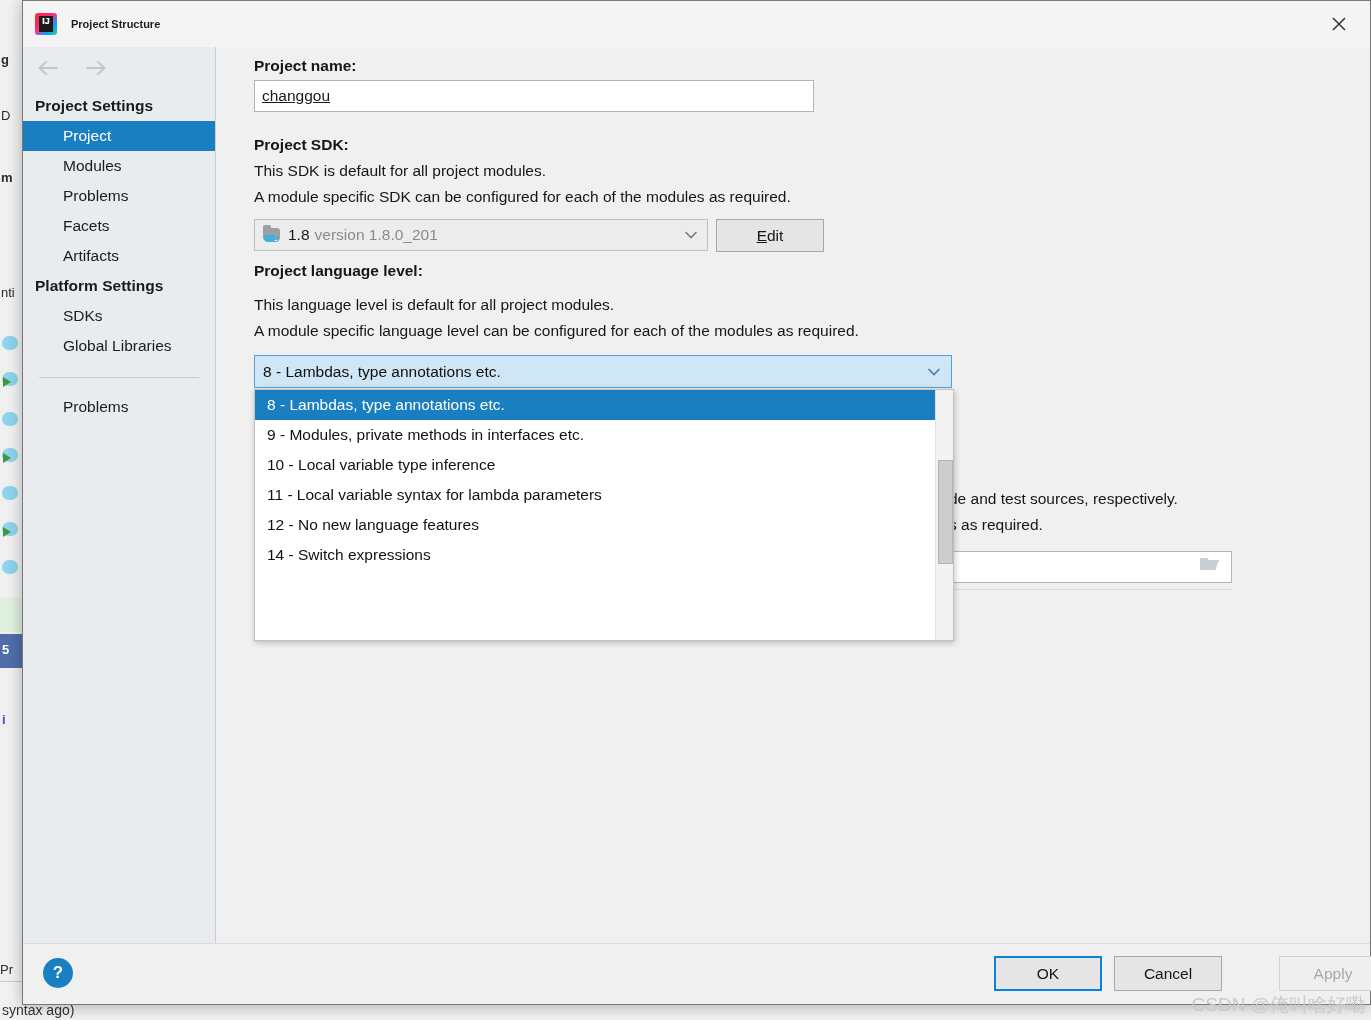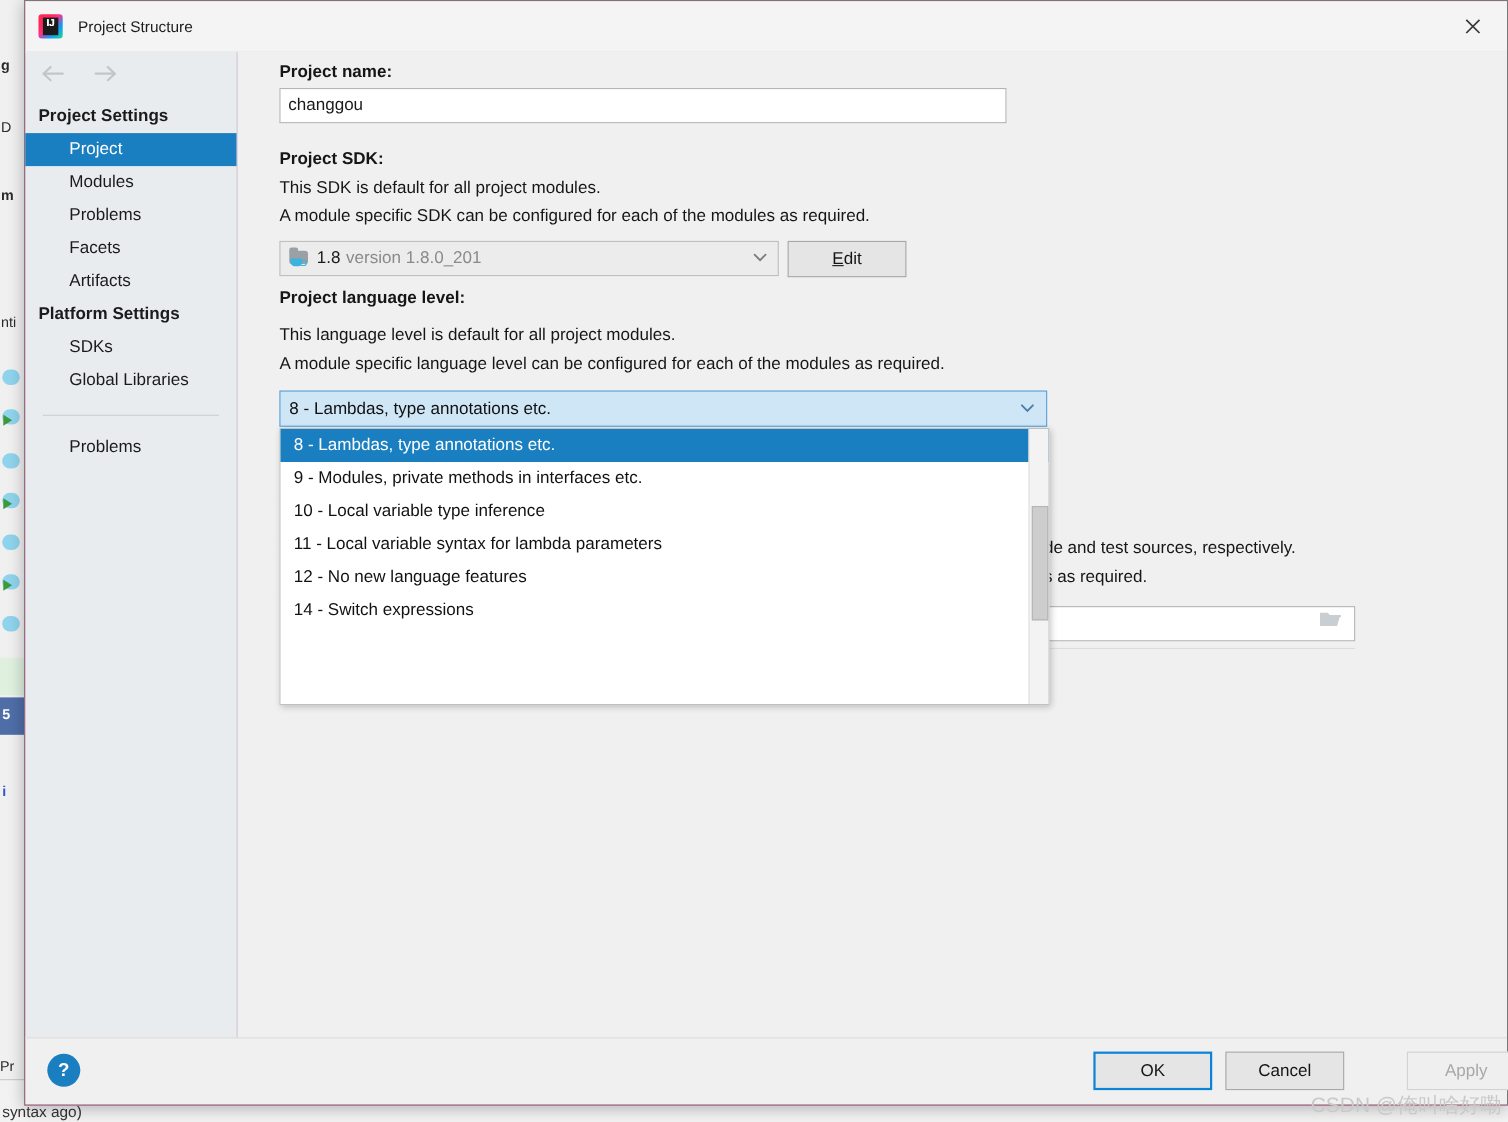--- a/index.html
+++ b/index.html
@@ -17,30 +17,30 @@
   .ide-sel{position:absolute;left:0;width:22px;background:#4f6ea8;}
   .ide-green{position:absolute;left:0;width:22px;background:#dff0df;}
   .ide-right-strip{position:absolute;right:0;top:0;width:30px;height:1020px;background:#f0f0f0;border-left:1px solid #c8c8c8;}
   .ide-r-box{position:absolute;right:2px;background:#e8e8e8;border:1px solid #cfcfcf;}
   .ide-bottom{position:absolute;left:0;bottom:0;width:1371px;height:38px;background:#f2f2f2;border-top:1px solid #c8c8c8;}
   .ide-bottom-text{position:absolute;left:2px;bottom:2px;font-size:14px;color:#333;white-space:nowrap;}
 
   
   #dialog{
     position:absolute;left:22px;top:0;width:1349px;height:1005px;
-    background:#ec4899;border:1px solid #787878;box-shadow:0 2px 14px rgba(0,0,0,.28);
+    background:#701a75;border:1px solid #787878;box-shadow:0 2px 14px rgba(0,0,0,.28);
     box-sizing:border-box;
   }
   #titlebar{height:46px;background:#f4f4f4;border-bottom:1px solid #d6d6d6;display:flex;align-items:center;position:relative;}
   #app-icon{width:22px;height:22px;margin-left:12px;border-radius:3px;position:relative;overflow:hidden;
      background:linear-gradient(135deg,#fe2857 0%,#fe2857 30%,#ff318c 45%,#0b9bff 70%,#21d789 100%);}
   #app-icon::after{content:"IJ";position:absolute;left:0;right:0;top:3px;text-align:center;color:#fff;font-size:9px;font-weight:bold;font-family:"Liberation Sans",sans-serif;}
   #app-icon .ij-inner{position:absolute;left:4px;top:3px;width:14px;height:16px;background:#1b1b1b;}
   #app-icon .ij-letters{position:absolute;left:0;right:0;top:3px;text-align:center;color:#fff;font-size:9px;font-weight:bold;z-index:3;}
-  #dlg-title{margin-left:14px;font-size:14px;color:#1d1d1d;}
+  #dlg-title{margin-left:14px;font-size:11px;color:#1d1d1d;font-weight:bold;}
   #close-btn{position:absolute;right:0;top:0;width:62px;height:45px;display:flex;align-items:center;justify-content:center;cursor:default;}
   #close-btn svg{width:16px;height:16px;}
 
   #dlg-body{position:absolute;left:0;top:46px;right:0;bottom:60px;}
   #sidebar{position:absolute;left:0;top:0;width:192px;bottom:0;background:#e8ecef;border-right:1px solid #c9cdd1;}
   #nav-arrows{height:44px;display:flex;align-items:center;padding-left:12px;gap:22px;}
   #nav-arrows svg{width:26px;height:18px;}
   .side-group{font-weight:bold;font-size:15.5px;color:#1b1b1b;padding:6px 0 6px 12px;}
   .side-item{font-size:15.5px;color:#1b1b1b;padding:6px 0 6px 40px;cursor:default;}
   .side-item.selected{background:#1a7fc1;color:#fff;}
@@ -161,21 +161,21 @@
       <div class="side-item">SDKs</div>
       <div class="side-item">Global Libraries</div>
 
       <div class="side-sep"></div>
       <div class="side-item">Problems</div>
     </div>
 
     <div id="content">
 
       <div class="lbl-bold" style="position:absolute;left:38px;top:10px;">Project name:</div>
-      <div class="txtfield" style="position:absolute;left:38px;top:33px;width:661px;">changgou</div>
+      <div class="txtfield" style="position:absolute;left:38px;top:33px;width:560px;text-decoration:underline;">changgou</div>
 
       <div class="lbl-bold" style="position:absolute;left:38px;top:89px;">Project SDK:</div>
       <div class="lbl-norm" style="position:absolute;left:38px;top:115px;">This SDK is default for all project modules.</div>
       <div class="lbl-norm" style="position:absolute;left:38px;top:141px;">A module specific SDK can be configured for each of the modules as required.</div>
 
       <div class="combo-disabled" style="position:absolute;left:38px;top:172px;width:454px;">
         <span class="sdk-icon">
           <span class="folder"></span>
             <span class="cup"></span>
         </span>

